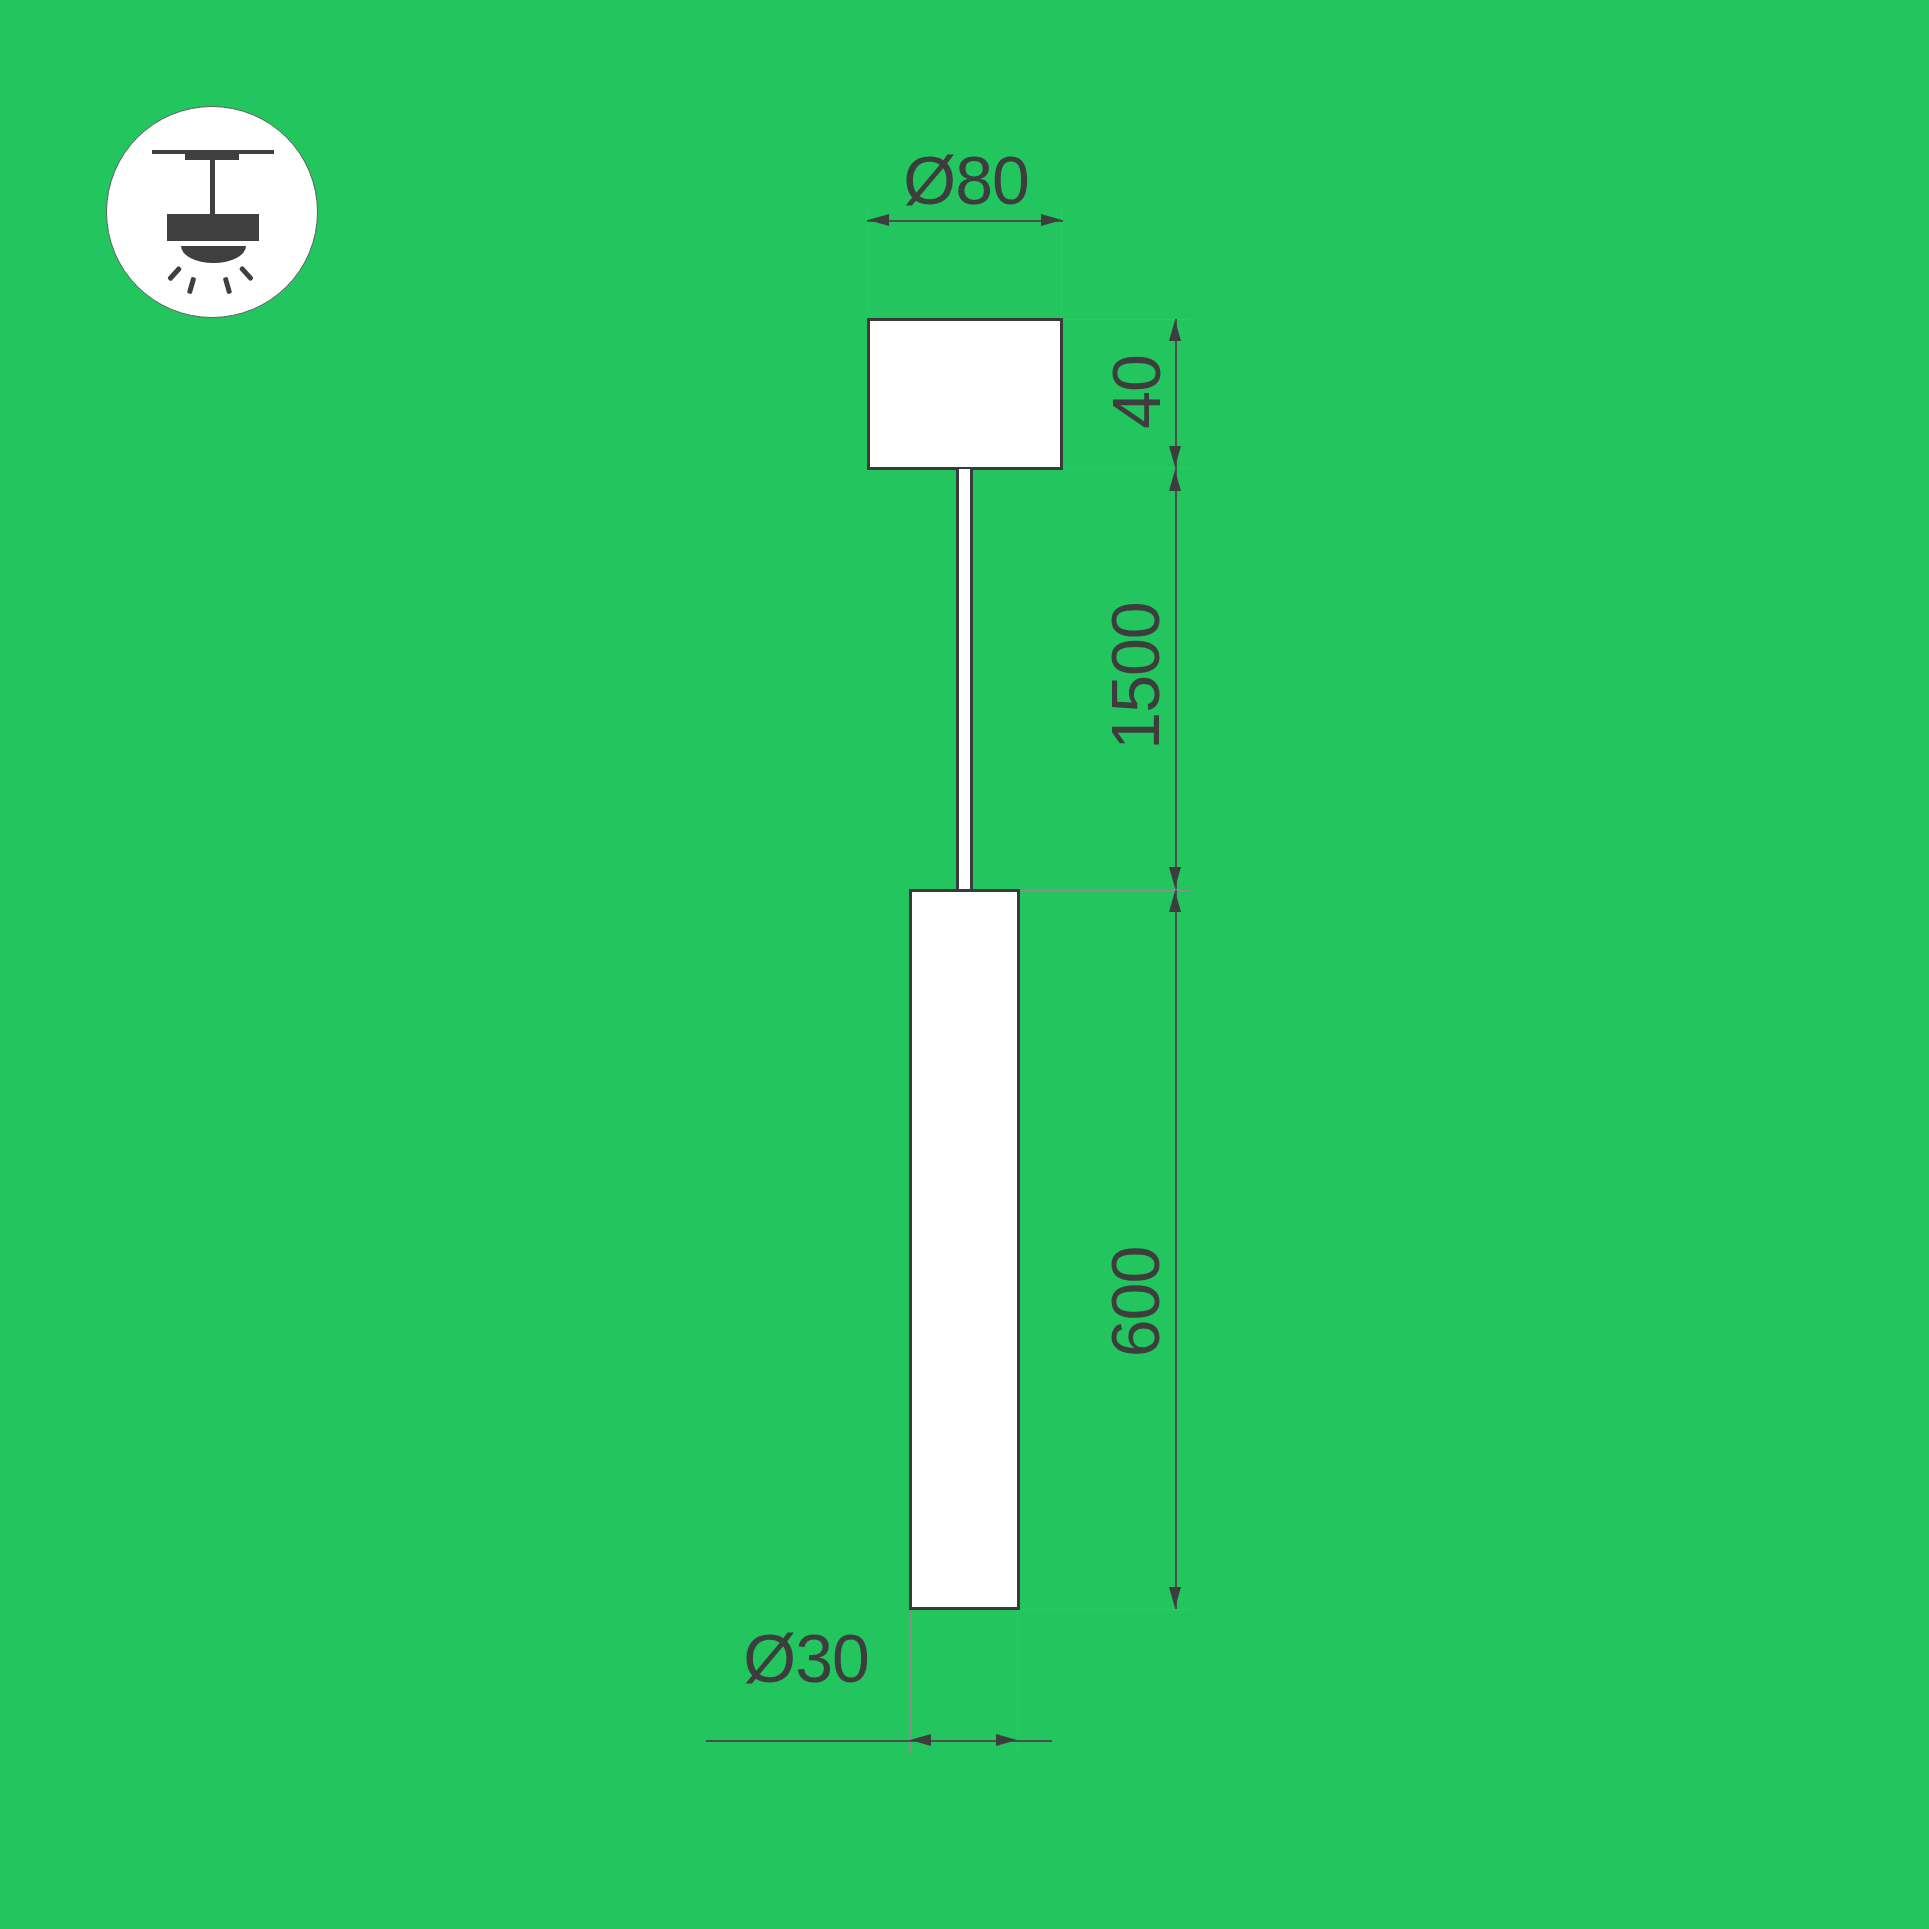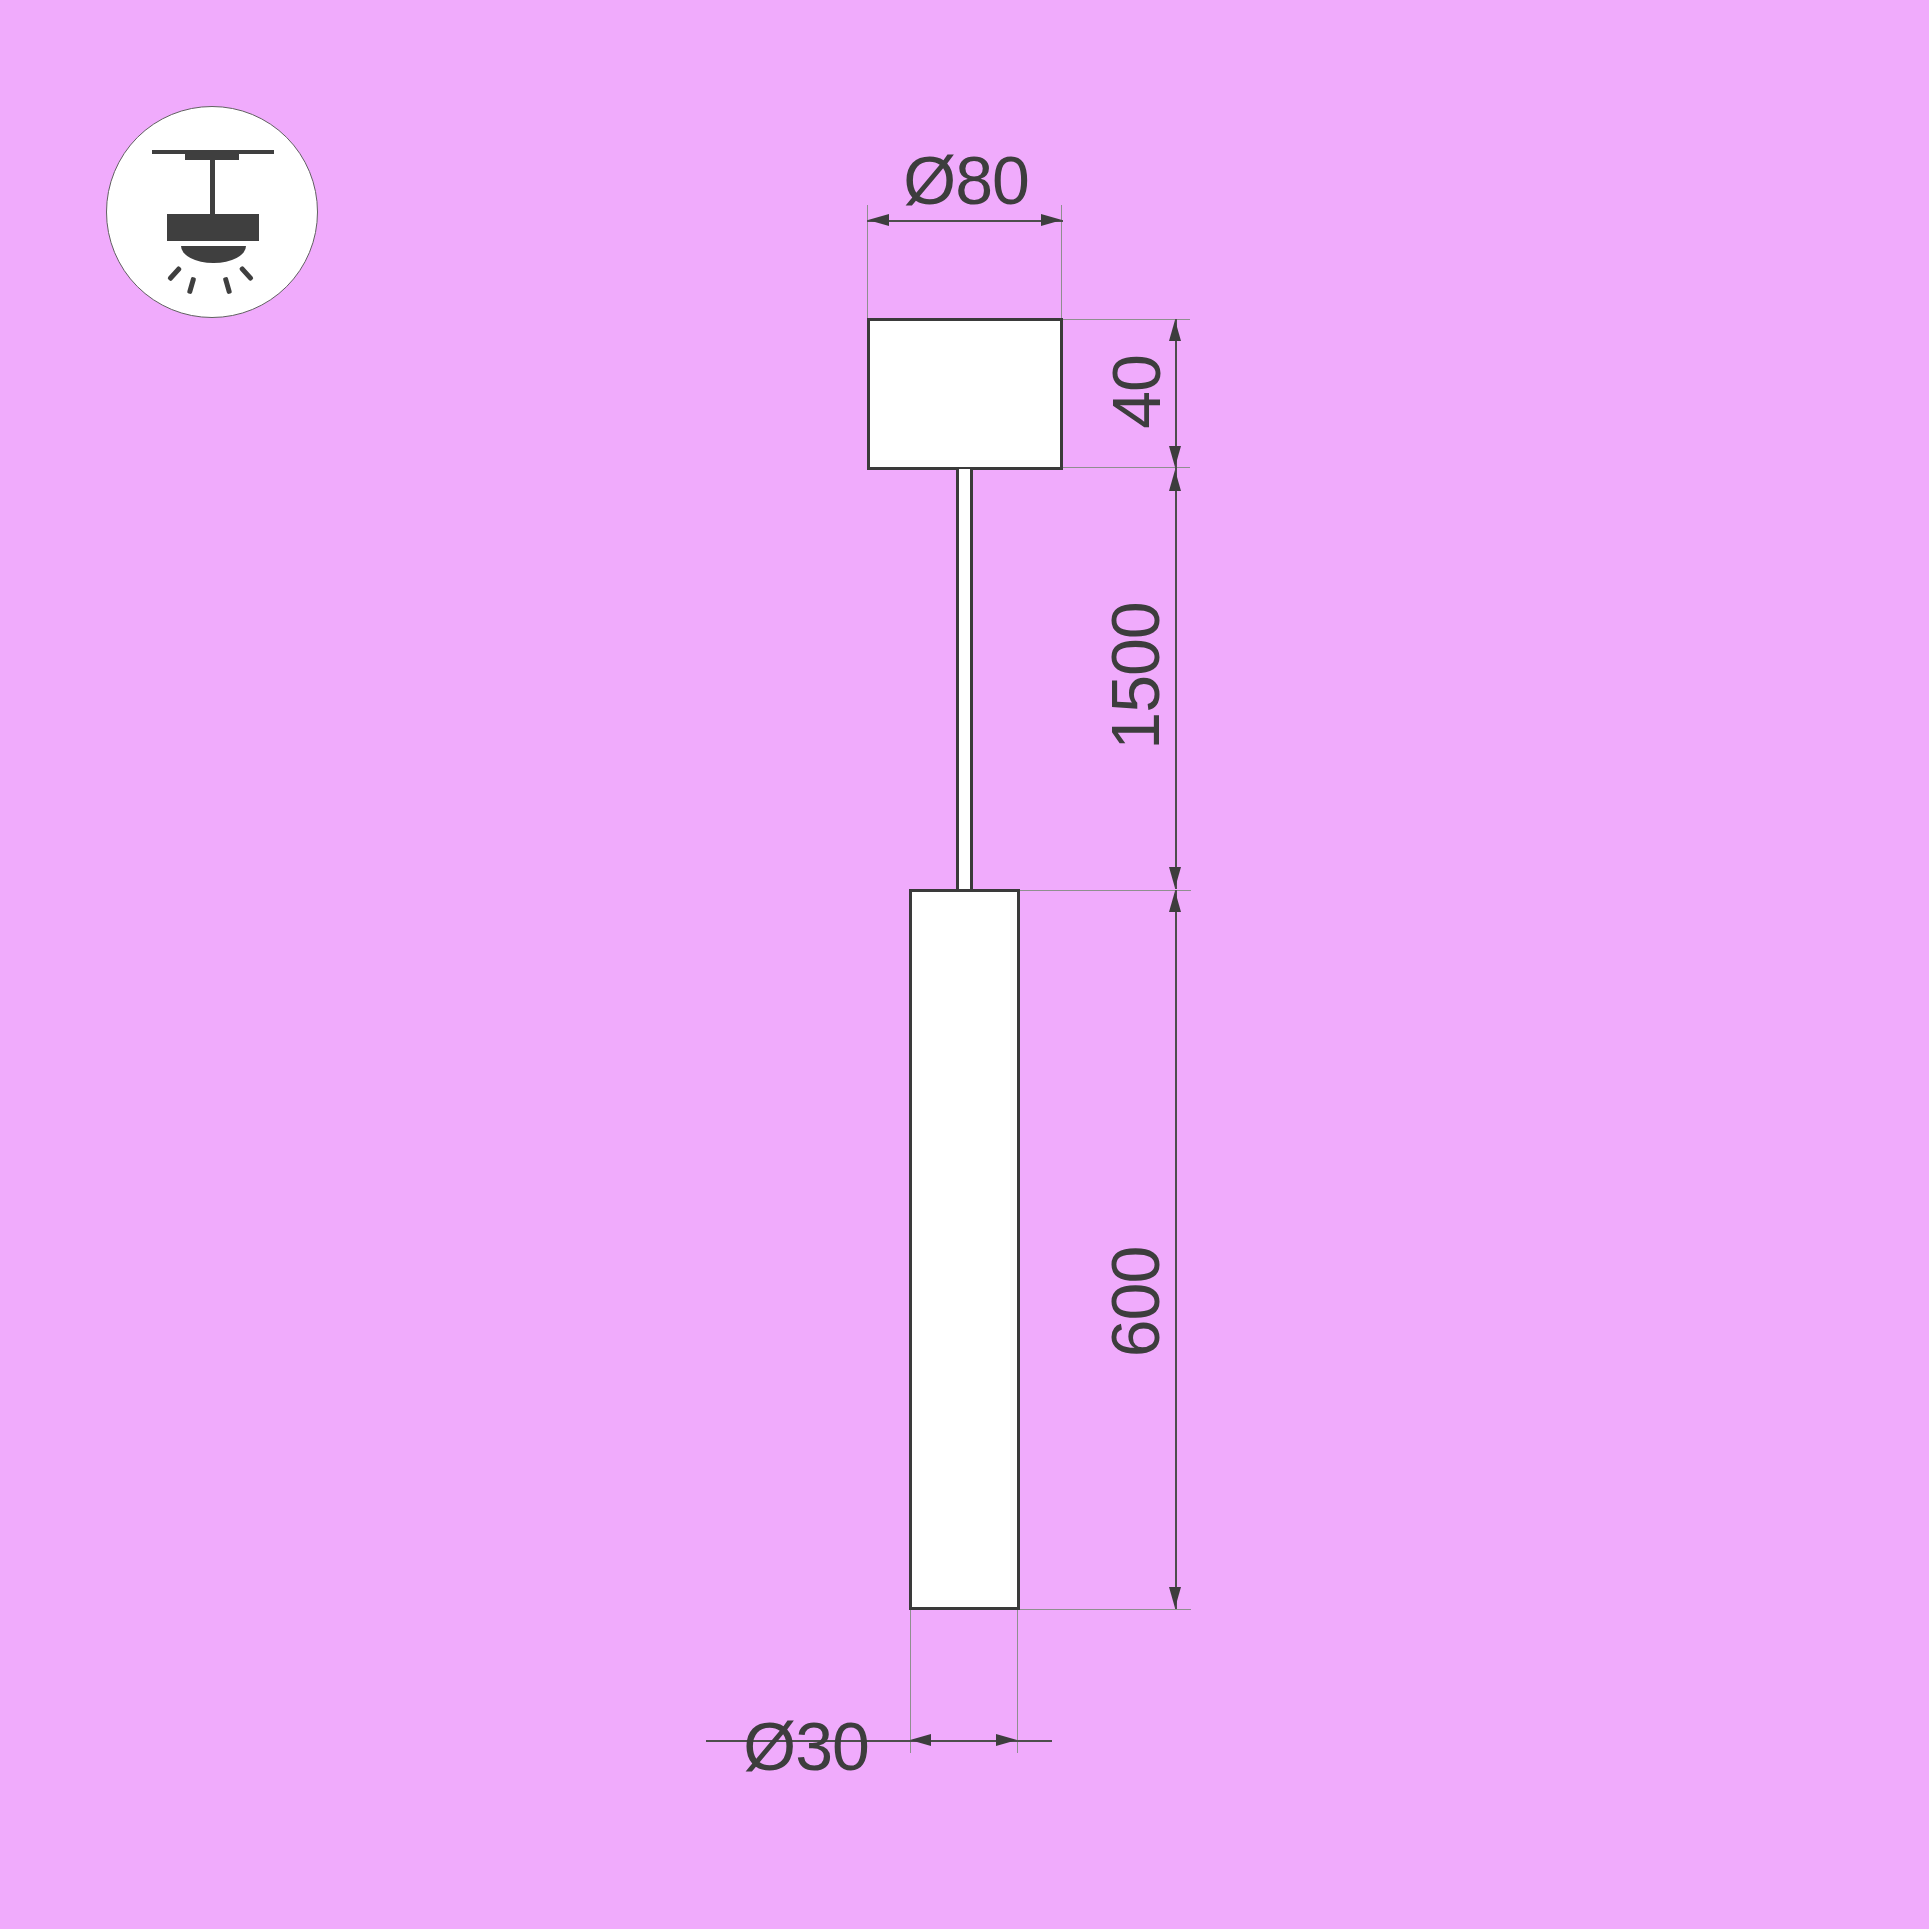--- a/index.html
+++ b/index.html
@@ -1,20 +1,20 @@
 <!DOCTYPE html>
 <html><head>
 <meta charset="utf-8">
 <style>
   html,body{margin:0;padding:0;}
   body{font-family:"Liberation Sans", sans-serif;}
   .stage{
     position:relative;
     width:1929px;height:1929px;
-    background:#f0abfc;
+    background:#22c55e;
     overflow:hidden;
   }
   .abs{position:absolute;}
 
   
   .icon-circle{
     left:106px;top:106px;width:212px;height:212px;
     border:1.9px solid #616161;border-radius:50%;
     box-sizing:border-box;background:#fff;
   }
@@ -107,16 +107,16 @@
   <div class="abs dim dim-v" style="left:1175px;top:890px;height:719px;"></div>
   <div class="abs arr arr-up" style="left:1169px;top:891px;"></div>
   <div class="abs arr arr-down" style="left:1169px;top:1587px;"></div>
   <div class="abs dim-label vert" style="left:1135px;top:1302px;">600</div>
 
   <div class="abs ext ext-v" style="left:910px;top:1610px;height:143px;"></div>
   <div class="abs ext ext-v" style="left:1017px;top:1610px;height:143px;"></div>
   <div class="abs dim dim-h" style="left:706px;top:1740px;width:346px;"></div>
   <div class="abs arr arr-left" style="left:910px;top:1734px;"></div>
   <div class="abs arr arr-right" style="left:996px;top:1734px;"></div>
-  <div class="abs dim-label" style="left:806px;top:1746px;">Ø30</div>
+  <div class="abs dim-label" style="left:806px;top:1658px;">Ø30</div>
 
 </div>
 
 
 </body></html>

